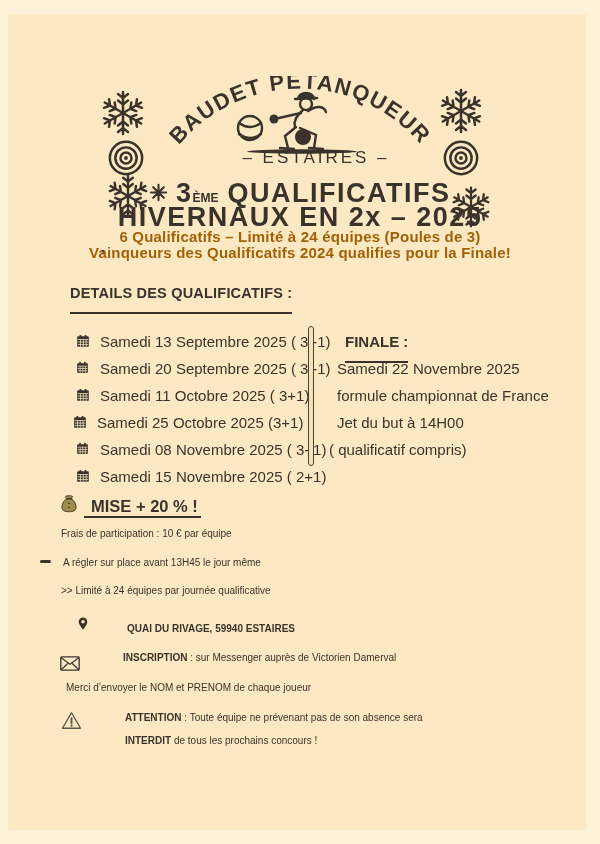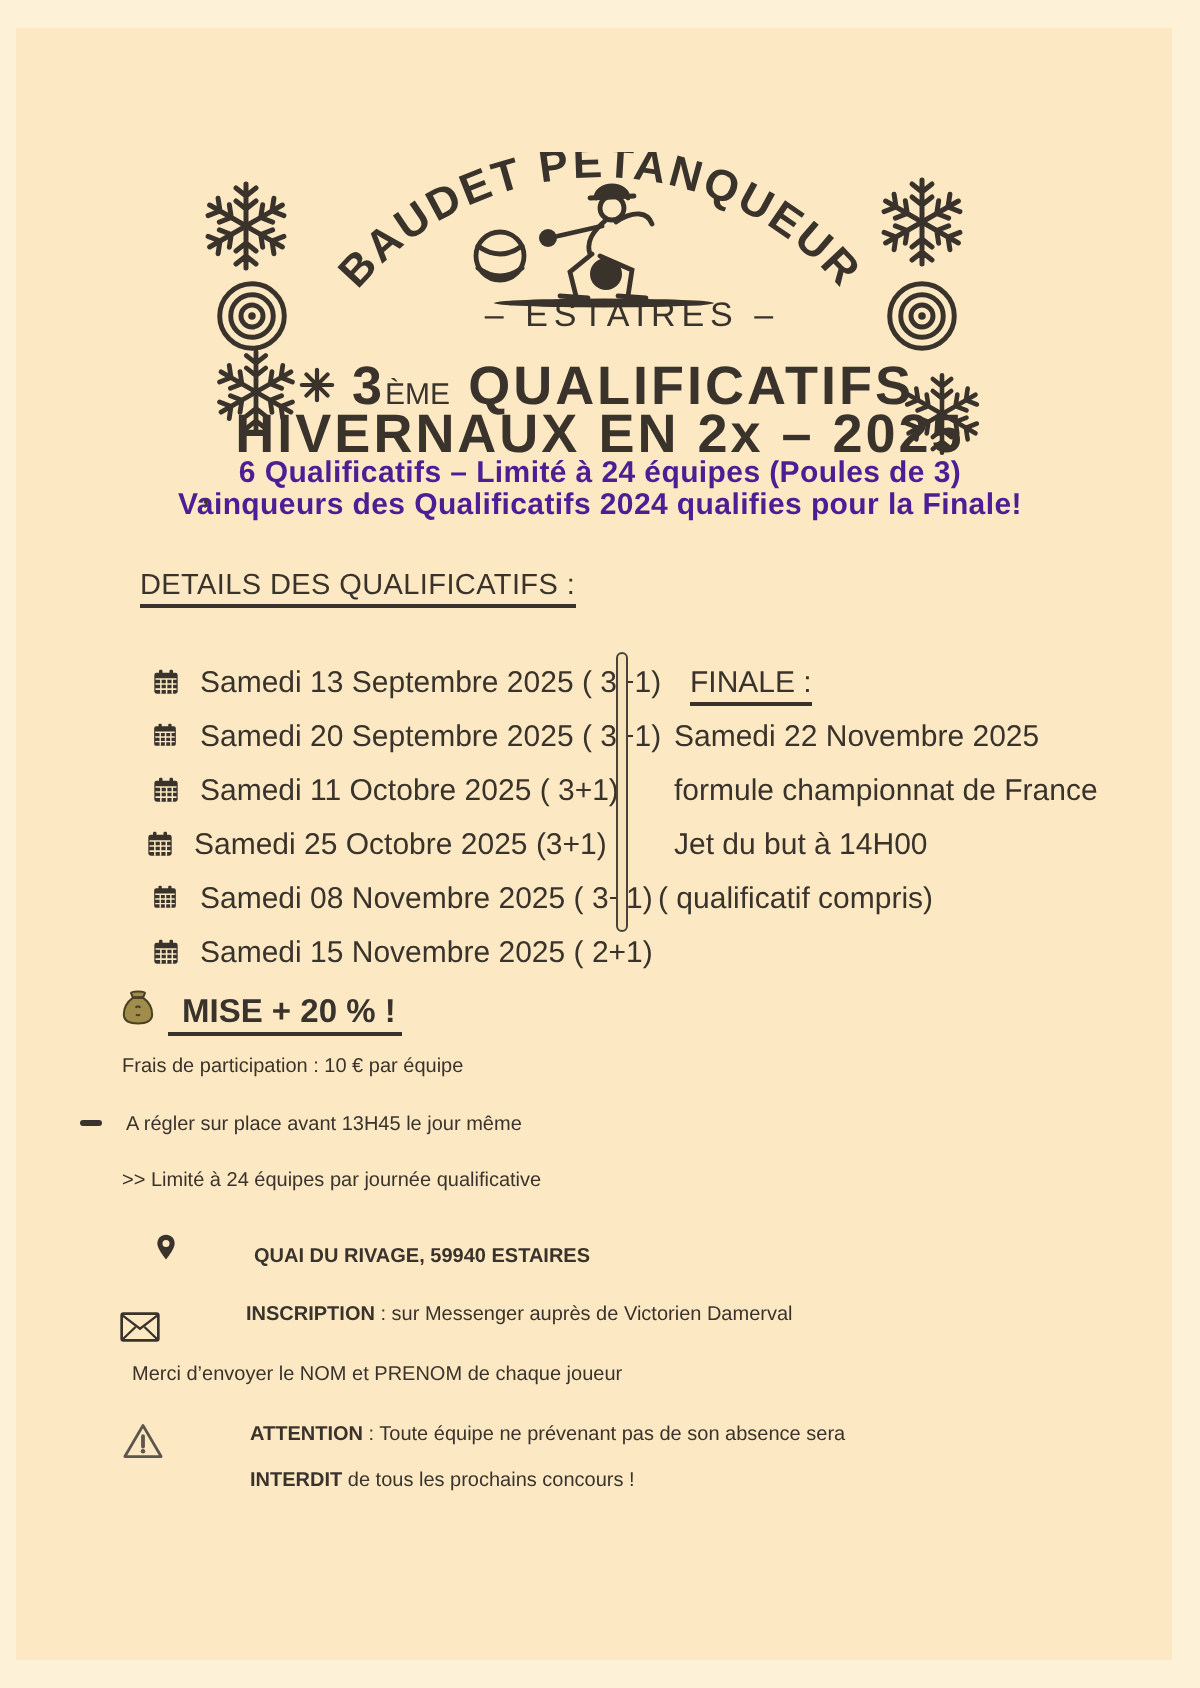--- a/index.html
+++ b/index.html
@@ -12,24 +12,24 @@
     overflow:hidden;
   }
   .canvas{position:relative;width:600px;height:844px;}
   .paper{position:absolute;left:8px;top:14px;width:578px;height:816px;background:var(--paper);z-index:0;}
   .abs{position:absolute;z-index:2;white-space:nowrap;}
   .ctr{left:0;width:600px;text-align:center;}
   svg{display:block;}
   .arch-svg text{font-family:"Liberation Sans","DejaVu Sans",sans-serif;font-weight:bold;letter-spacing:1.5px;fill:var(--ink);}
   .town{font-size:17px;font-weight:normal;letter-spacing:3px;padding-left:16px;}
   .title-line{font-size:27px;font-weight:bold;letter-spacing:1.5px;}
-  .ord{font-size:15px;font-weight:normal;text-transform:uppercase;letter-spacing:0;}
-  .subtitle{font-size:15px;font-weight:bold;color:#4c1d95;letter-spacing:0.2px;}
+  .ord{font-size:12px;font-weight:bold;text-transform:uppercase;letter-spacing:0;}
+  .subtitle{font-size:15px;font-weight:bold;color:#a16207;letter-spacing:0.2px;}
   .stray{font-size:13px;font-weight:bold;}
-  .h-underline{font-weight:normal;border-bottom:2px solid var(--ink);padding-bottom:1px;}
+  .h-underline{font-weight:bold;border-bottom:2px solid var(--ink);padding-bottom:11px;}
   .details-h{font-size:14.5px;letter-spacing:0.2px;}
   .body-txt{font-size:10px;}
   .row-txt{font-size:15px;}
   .b{font-weight:bold;margin-left:33px;}
   .mise{font-size:16.5px;font-weight:bold;border-bottom:2px solid var(--ink);padding:0 3px 1px 7px;}
   .divider{width:6px;height:140px;background:#f6e4b8;border:1.5px solid #4a4238;border-radius:3px;box-sizing:border-box;}
   .dashb{width:11px;height:3px;background:var(--ink);border-radius:2px;}
   .icon{color:var(--ink);}
 </style>
 </head>

